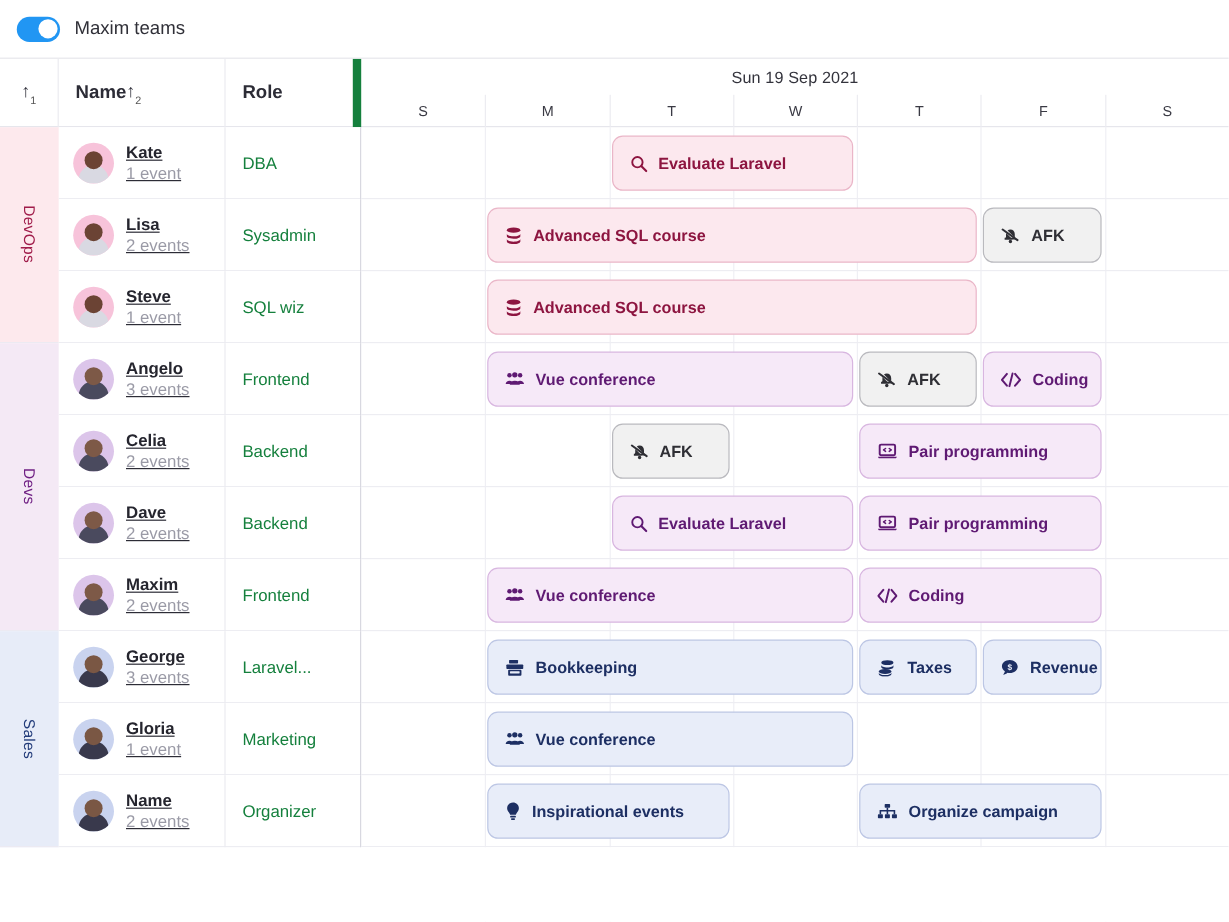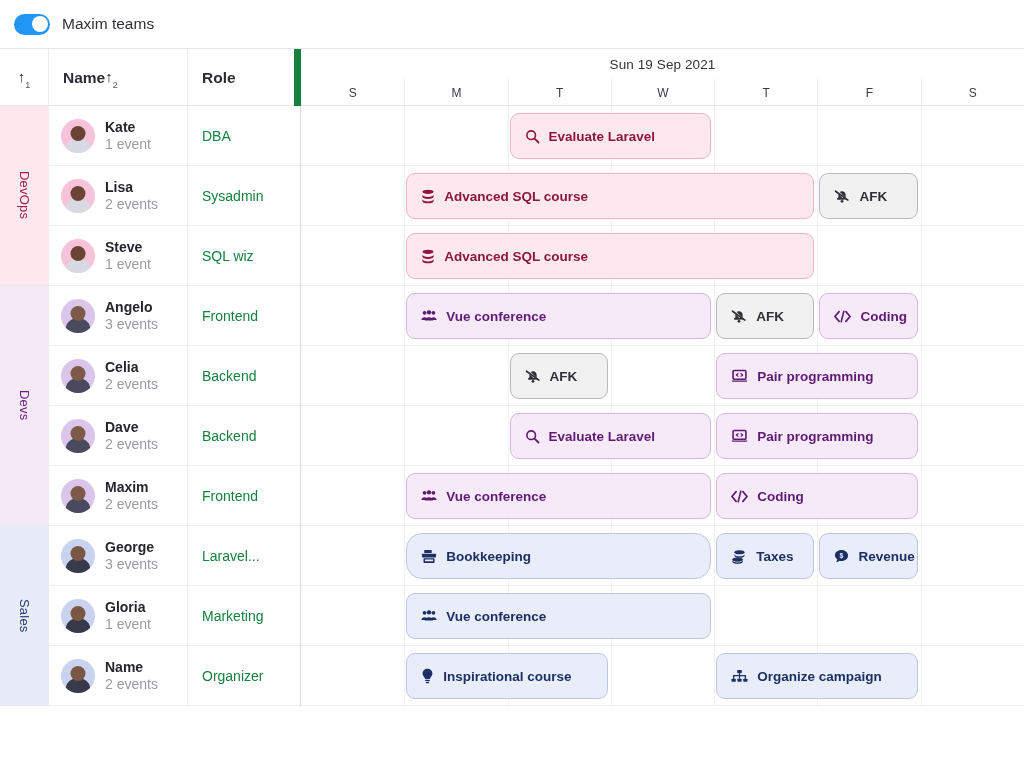--- a/index.html
+++ b/index.html
@@ -138,21 +138,21 @@
     position:absolute; left:50%; bottom: 0; transform: translateX(-50%);
     width: 25px; height: 15px; border-radius: 12px 12px 0 0;
   }
   .av-pink  { background: #f7c3da; }
   .av-pink  .face { background:#6b4334; } .av-pink  .body-s { background:#d9d9e2; }
   .av-purp  { background: #dcc5ea; }
   .av-purp  .face { background:#7d5947; } .av-purp  .body-s { background:#4a4a5e; }
   .av-blue  { background: #c9d3ef; }
   .av-blue  .face { background:#7a5744; } .av-blue  .body-s { background:#39394c; }
 
-  .nm-wrap { display:flex; flex-direction: column; gap: 1px; min-width: 0; }
+  .nm-wrap { display:flex; flex-direction: column; gap: 1px; min-width: 0; text-decoration: underline; }
   .nm { font-size: 14px; font-weight: 700; color: #25252e; line-height: 1.15; }
   .ev { font-size: 14px; color: #9a9aa6; line-height: 1.15; }
   .cell-role {
     width: 113px; height: 60px; display:flex; align-items:center;
     padding-left: 14px; font-size: 14px; color: #15803d;
     border-right: 1px solid #d8d8e0;
     white-space: nowrap; overflow: hidden;
   }
 
   
@@ -530,21 +530,21 @@
           <div class="pill p-purple" style="left: 415.143px; width: 201.571px; top: 367px;">
             <span class="picon">
               <svg width="17" height="13" viewBox="0 0 18 13">
                 <path d="M5.4 1.3 1 6.5l4.4 5.2" fill="none" stroke="currentColor" stroke-width="1.8" stroke-linecap="round" stroke-linejoin="round"></path>
                 <path d="M12.6 1.3 17 6.5l-4.4 5.2" fill="none" stroke="currentColor" stroke-width="1.8" stroke-linecap="round" stroke-linejoin="round"></path>
                 <line x1="10.4" y1="0.9" x2="7.6" y2="12.1" stroke="currentColor" stroke-width="1.7" stroke-linecap="round"></line>
               </svg>
             </span>
             <span class="ptext">Coding</span>
           </div>
-          <div class="pill p-blue" style="left: 105.286px; width: 304.857px; top: 427px; border-radius: 16px;">
+          <div class="pill p-blue" style="left: 105.286px; width: 304.857px; top: 427px;">
             <span class="picon">
               <svg width="16" height="15" viewBox="0 0 17 16">
                 <rect x="3.4" y="1" width="8" height="3.2" rx=".6" fill="currentColor"></rect>
                 <rect x="1" y="5" width="15" height="4" rx=".7" fill="currentColor"></rect>
                 <rect x="2.6" y="9.8" width="11.8" height="5.2" rx=".8" fill="currentColor"></rect>
                 <rect x="4.2" y="11.1" width="8.6" height="2" rx=".4" fill="#e8edf9"></rect>
               </svg>
             </span>
             <span class="ptext">Bookkeeping</span>
           </div>
@@ -582,21 +582,21 @@
             <span class="ptext">Vue conference</span>
           </div>
           <div class="pill p-blue" style="left: 105.286px; width: 201.571px; top: 547px;">
             <span class="picon">
               <svg width="13" height="16" viewBox="0 0 13 16">
                 <path d="M6.5.8C3.7.8 1.6 2.9 1.6 5.5c0 1.8 1.1 2.9 1.8 3.9.4.6.6 1 .7 1.5h4.8c.1-.5.3-.9.7-1.5.7-1 1.8-2.1 1.8-3.9C11.4 2.9 9.3.8 6.5.8z" fill="currentColor"></path>
                 <rect x="4.1" y="11.8" width="4.8" height="1.5" rx=".7" fill="currentColor"></rect>
                 <rect x="4.8" y="13.9" width="3.4" height="1.4" rx=".7" fill="currentColor"></rect>
               </svg>
             </span>
-            <span class="ptext">Inspirational course</span>
+            <span class="ptext">Inspirational events</span>
           </div>
           <div class="pill p-blue" style="left: 415.143px; width: 201.571px; top: 547px;">
             <span class="picon">
               <svg width="17" height="14" viewBox="0 0 18 14">
                 <rect x="6.6" y="0.6" width="4.8" height="3.4" rx=".6" fill="currentColor"></rect>
                 <rect x="0.6" y="9.8" width="4.4" height="3.4" rx=".6" fill="currentColor"></rect>
                 <rect x="6.8" y="9.8" width="4.4" height="3.4" rx=".6" fill="currentColor"></rect>
                 <rect x="13" y="9.8" width="4.4" height="3.4" rx=".6" fill="currentColor"></rect>
                 <path d="M9 4v2.6M2.8 9.8V6.6h12.4v3.2M9 6.6v3.2" fill="none" stroke="currentColor" stroke-width="1.4"></path>
               </svg>

